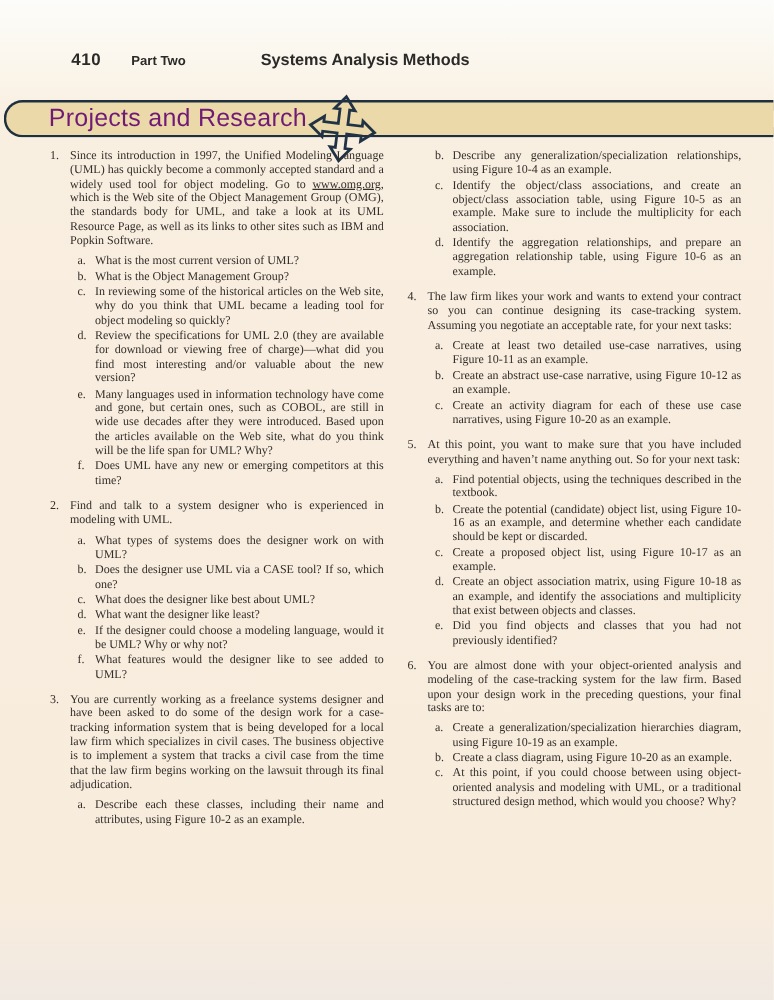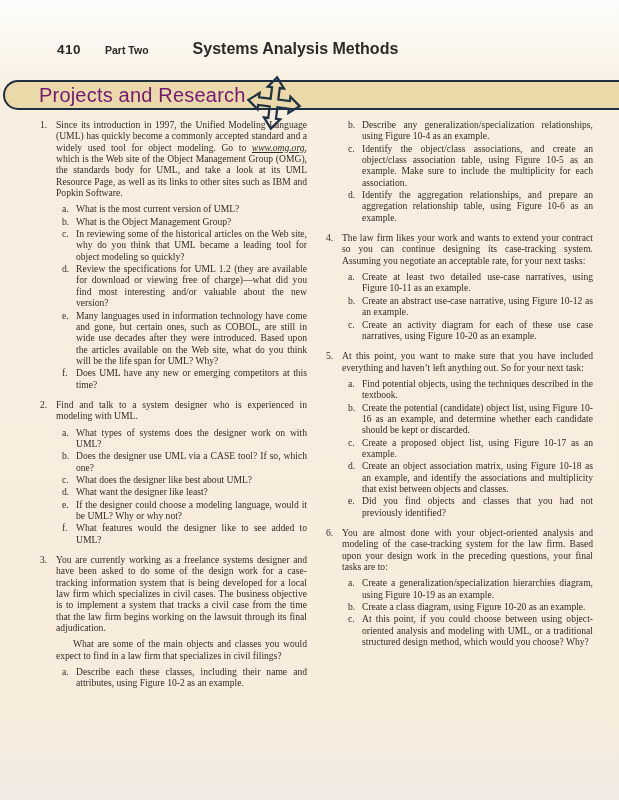--- a/index.html
+++ b/index.html
@@ -15,21 +15,21 @@
   }
   
   .runhead{
     position:absolute;top:40px;left:57px;width:520px;
     display:flex;align-items:baseline;
     font-family:"Liberation Sans","DejaVu Sans",sans-serif;
     color:#2a2a28;
   }
   .pagenum{font-size:13.5px;font-weight:bold;letter-spacing:.5px;}
   .partlabel{font-size:10.5px;font-weight:bold;margin-left:24px;}
-  .booksection{font-size:16px;font-weight:bold;margin-left:44px;}
+  .booksection{font-size:13px;font-weight:bold;margin-left:60px;}
   
   .banner{
     position:absolute;top:80px;left:3px;right:0px;height:30px;
     background:#ecd9a9;
     border:2px solid #1e2f40;
     border-right:none;
     border-radius:16px 0 0 16px;
     box-sizing:border-box;
   }
   .banner-title{
@@ -55,21 +55,21 @@
   .col-left{max-width:267px;}
   .col-right{max-width:267px;}
   .block{display:flex;text-align:justify;}
   .block .marker{flex:0 0 16px;}
   .block .btext{flex:1 1 auto;}
   .item{margin-top:9px;margin-bottom:5px;}
   .col .block:first-child{margin-top:0;}
   .sub{margin-left:22px;margin-top:1px;}
   .sub .marker{flex:0 0 14px;}
   .cont{display:block;margin:0 0 5px 16px;text-indent:17px;}
-  .link{font-style:italic;text-decoration:underline;}
+  .link{text-decoration:underline;}
 </style>
 </head>
 <body>
 
 <div class="page">
 
   <div class="runhead">
     <span class="pagenum">410</span>
     <span class="partlabel">Part Two</span>
     <span class="booksection">Systems Analysis Methods</span>
@@ -97,21 +97,21 @@
         <div class="block sub">
           <span class="marker">b.</span>
           <span class="btext"><span>What is the Object Management Group?</span></span>
         </div>
         <div class="block sub">
           <span class="marker">c.</span>
           <span class="btext"><span>In reviewing some of the historical articles on the Web site, why do you think that UML became a leading tool for object modeling so quickly?</span></span>
         </div>
         <div class="block sub">
           <span class="marker">d.</span>
-          <span class="btext"><span>Review the specifications for UML 1.2 (they are available for download or viewing free of charge)—what did you find most interesting and/or valuable about the new version?</span></span>
+          <span class="btext"><span>Review the specifications for UML 2.0 (they are available for download or viewing free of charge)—what did you find most interesting and/or valuable about the new version?</span></span>
         </div>
         <div class="block sub">
           <span class="marker">e.</span>
           <span class="btext"><span>Many languages used in information technology have come and gone, but certain ones, such as COBOL, are still in wide use decades after they were introduced. Based upon the articles available on the Web site, what do you think will be the life span for UML? Why?</span></span>
         </div>
         <div class="block sub">
           <span class="marker">f.</span>
           <span class="btext"><span>Does UML have any new or emerging competitors at this time?</span></span>
         </div>
         <div class="block item">
@@ -139,21 +139,20 @@
           <span class="btext"><span>If the designer could choose a modeling language, would it be UML? Why or why not?</span></span>
         </div>
         <div class="block sub">
           <span class="marker">f.</span>
           <span class="btext"><span>What features would the designer like to see added to UML?</span></span>
         </div>
         <div class="block item">
           <span class="marker">3.</span>
           <span class="btext"><span>You are currently working as a freelance systems designer and have been asked to do some of the design work for a case-tracking information system that is being developed for a local law firm which specializes in civil cases. The business objective is to implement a system that tracks a civil case from the time that the law firm begins working on the lawsuit through its final adjudication.</span></span>
         </div>
-        <div class="block cont"><span>What are some of the main objects and classes you would expect to find in a law firm that specializes in civil filings?</span></div>
         <div class="block sub">
           <span class="marker">a.</span>
           <span class="btext"><span>Describe each these classes, including their name and attributes, using Figure 10-2 as an example.</span></span>
         </div>
       </div>
     <div class="col col-right" id="col-right">
         <div class="block sub">
           <span class="marker">b.</span>
           <span class="btext"><span>Describe any generalization/specialization relationships, using Figure 10-4 as an example.</span></span>
         </div>
@@ -176,21 +175,21 @@
         <div class="block sub">
           <span class="marker">b.</span>
           <span class="btext"><span>Create an abstract use-case narrative, using Figure 10-12 as an example.</span></span>
         </div>
         <div class="block sub">
           <span class="marker">c.</span>
           <span class="btext"><span>Create an activity diagram for each of these use case narratives, using Figure 10-20 as an example.</span></span>
         </div>
         <div class="block item">
           <span class="marker">5.</span>
-          <span class="btext"><span>At this point, you want to make sure that you have included everything and haven’t left anything out. So for your next task:</span></span>
+          <span class="btext"><span>At this point, you want to make sure that you have included everything and haven’t name anything out. So for your next task:</span></span>
         </div>
         <div class="block sub">
           <span class="marker">a.</span>
           <span class="btext"><span>Find potential objects, using the techniques described in the textbook.</span></span>
         </div>
         <div class="block sub">
           <span class="marker">b.</span>
           <span class="btext"><span>Create the potential (candidate) object list, using Figure 10-16 as an example, and determine whether each candidate should be kept or discarded.</span></span>
         </div>
         <div class="block sub">

